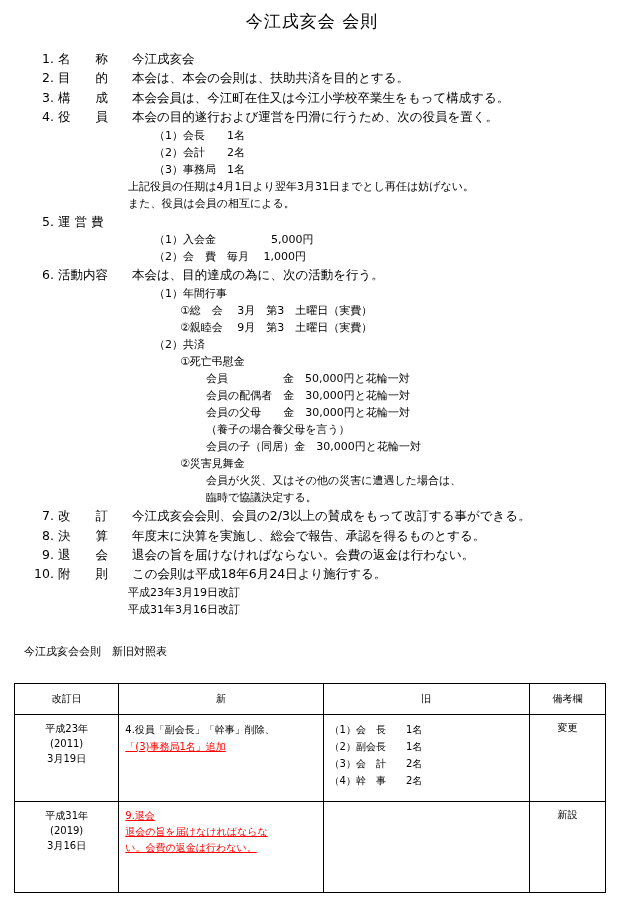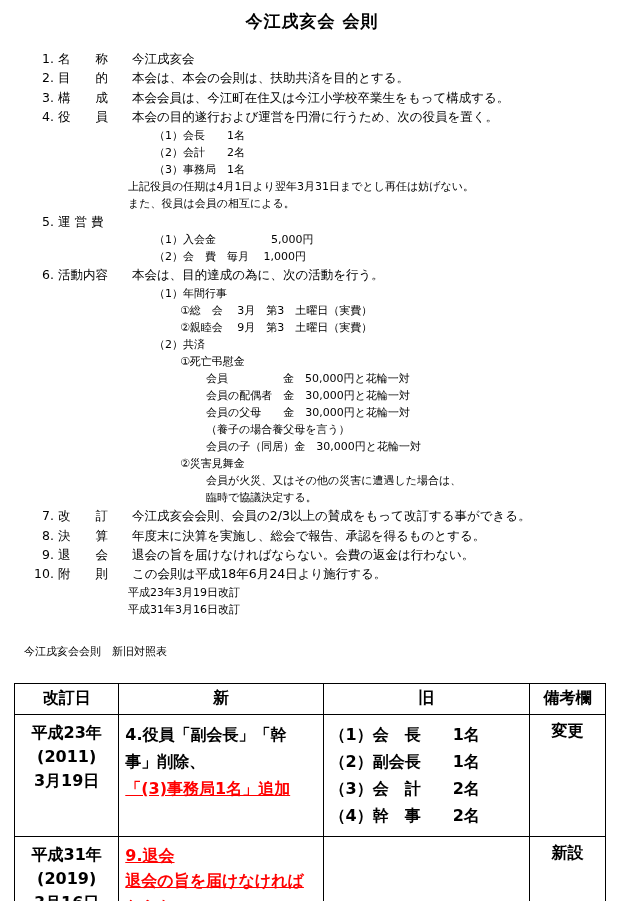--- a/index.html
+++ b/index.html
@@ -19,21 +19,21 @@
   .page {
     width: 624px;
     height: 901px;
     position: relative;
     box-sizing: border-box;
     padding: 0;
   }
   .doc-title {
     text-align: center;
     font-size: 17px;
-    font-weight: bold;
+    font-weight: normal;
     margin-top: 10px;
     margin-bottom: 16px;
     letter-spacing: 1px;
   }
   .body-block {
     padding-left: 28px;
     padding-right: 18px;
   }
   .art {
     display: flex;
@@ -72,22 +72,22 @@
     font-size: 11px;
   }
   table.compare {
     border-collapse: collapse;
     margin-left: 14px;
     width: 592px;
     table-layout: fixed;
   }
   table.compare th, table.compare td {
     border: 1px solid #000000;
-    font-size: 16px;
-    font-weight: bold;
+    font-size: 10px;
+    font-weight: normal;
     vertical-align: top;
     padding: 6px 6px;
   }
   table.compare th {
     text-align: center;
     vertical-align: middle;
     height: 22px;
     padding: 4px 4px;
   }
   td.date-cell {

